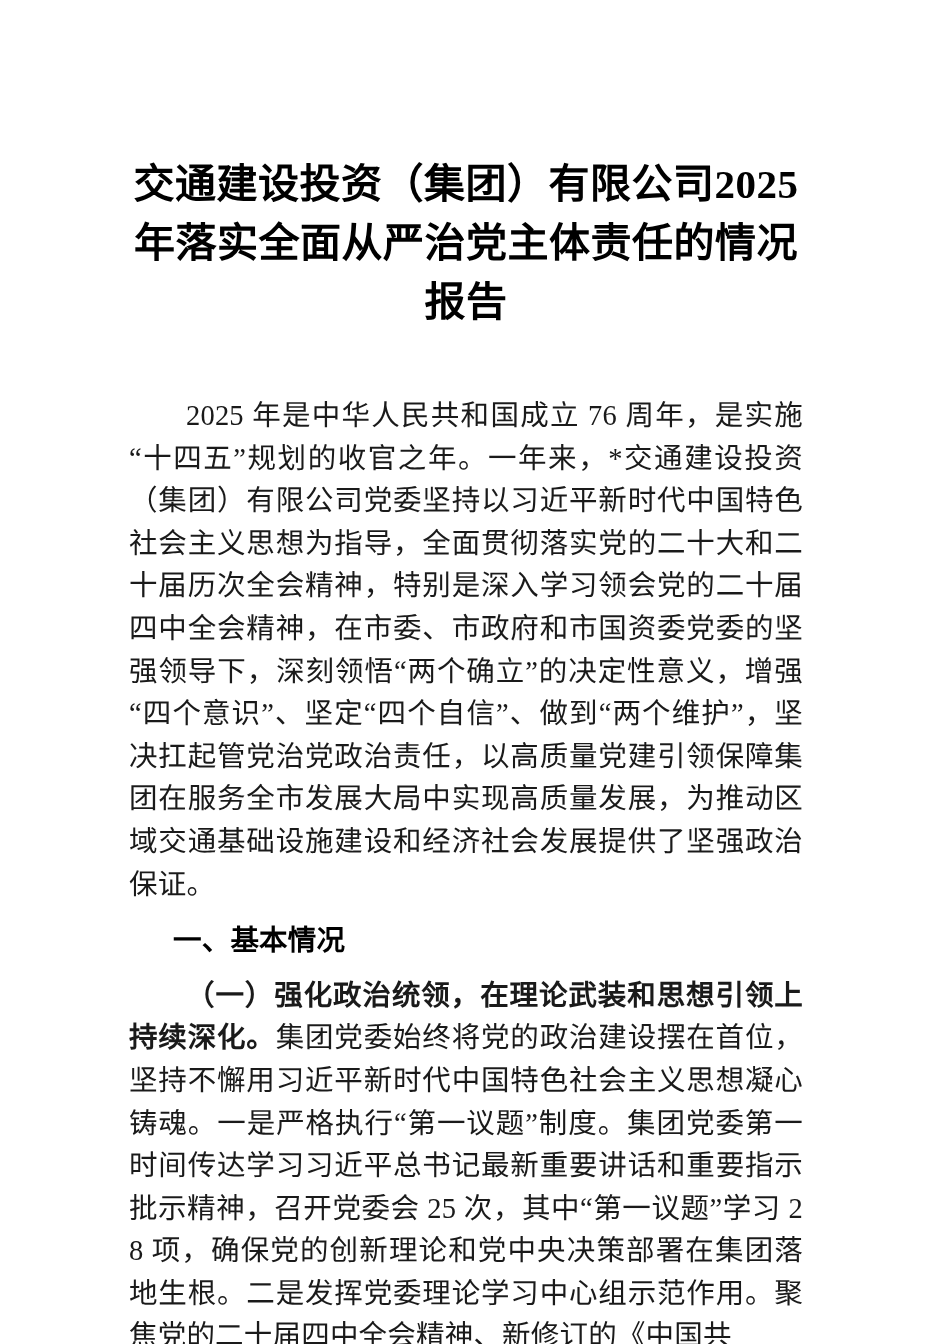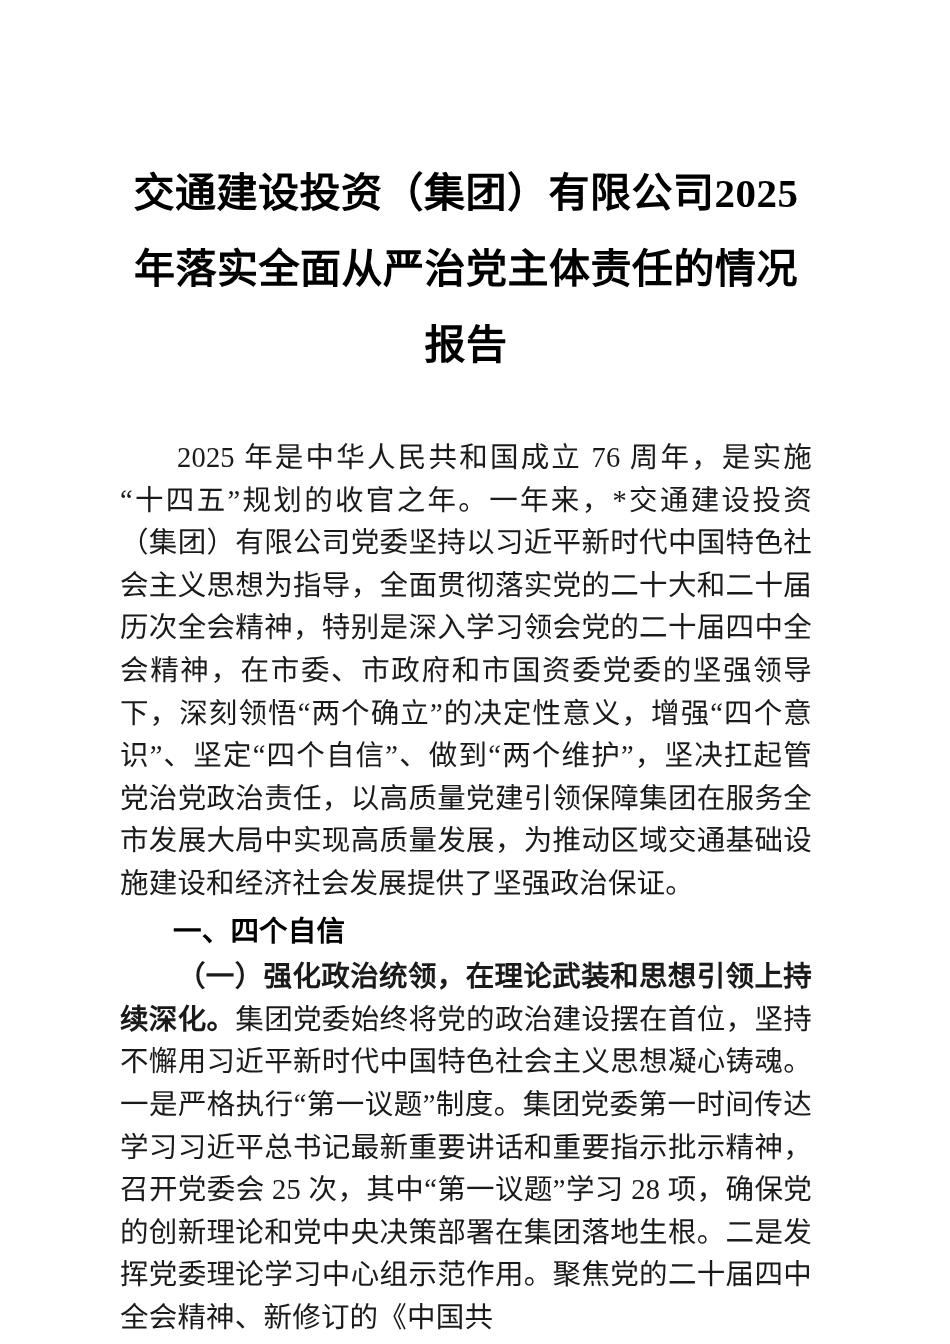--- a/index.html
+++ b/index.html
@@ -25,35 +25,35 @@
     width: 700px;
   }
 
   
   .doc-title {
     margin: 0;
     padding-top: 155px;
     font-family: "Liberation Serif", "DejaVu Serif", serif;
     font-weight: bold;
     font-size: 41px;
-    line-height: 76px;
+    line-height: 59px;
     letter-spacing: 0.5px;
     text-align: center;
     color: #000000;
     word-break: break-all;
   }
 
   
   .title-gap {
     height: 50px;
   }
 
   
   .body-para {
-    margin: 4px;
+    margin: 13px;
     font-family: "Liberation Serif", "DejaVu Serif", serif;
     font-size: 28.5px;
     line-height: 42.6px;
     color: #1a1a1a;
     text-align: justify;
     text-justify: inter-character;
     text-indent: 2em;
     word-break: break-all;
     letter-spacing: 0.2px;
   }
@@ -85,18 +85,18 @@
 
     <h1 class="doc-title">
       <span>交通建设投资（集团）有限公司2025年落</span><wbr>
       <span>实全面从严治党主体责任的情况报告</span>
     </h1>
 
     <div class="title-gap"></div>
 
     <p class="body-para">2025 年是中华人民共和国成立 76 周年，是实施“十四五”规划的收官之年。一年来，*交通建设投资（集团）有限公司党委坚持以习近平新时代中国特色社会主义思想为指导，全面贯彻落实党的二十大和二十届历次全会精神，特别是深入学习领会党的二十届四中全会精神，在市委、市政府和市国资委党委的坚强领导下，深刻领悟“两个确立”的决定性意义，增强“四个意识”、坚定“四个自信”、做到“两个维护”，坚决扛起管党治党政治责任，以高质量党建引领保障集团在服务全市发展大局中实现高质量发展，为推动区域交通基础设施建设和经济社会发展提供了坚强政治保证。</p>
 
-    <h2 class="section-heading">一、四个自信</h2>
+    <h2 class="section-heading">一、基本情况</h2>
 
     <p class="body-para"><span class="lead-bold">（一）强化政治统领，在理论武装和思想引领上持续深化。</span><span>集团党委始终将党的政治建设摆在首位，坚持不懈用习近平新时代中国特色社会主义思想凝心铸魂。一是严格执行“第一议题”制度。集团党委第一时间传达学习习近平总书记最新重要讲话和重要指示批示精神，召开党委会 25 次，其中“第一议题”学习 28 项，确保党的创新理论和党中央决策部署在集团落地生根。二是发挥党委理论学习中心组示范作用。聚焦党的二十届四中全会精神、新修订的《中国共</span></p>
 
   </div>
 </div>
 
 </body></html>

